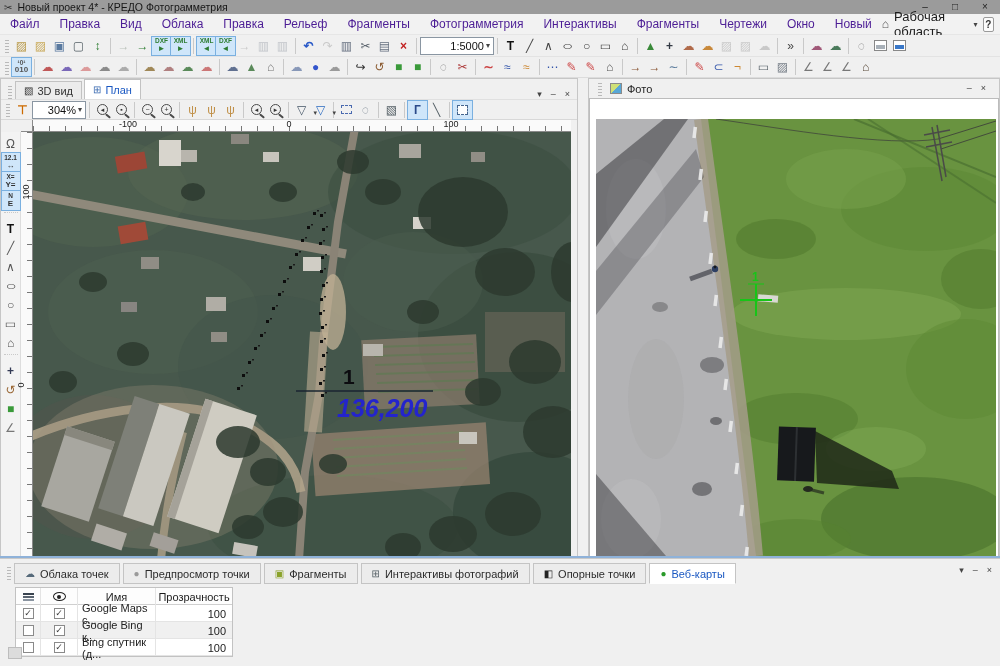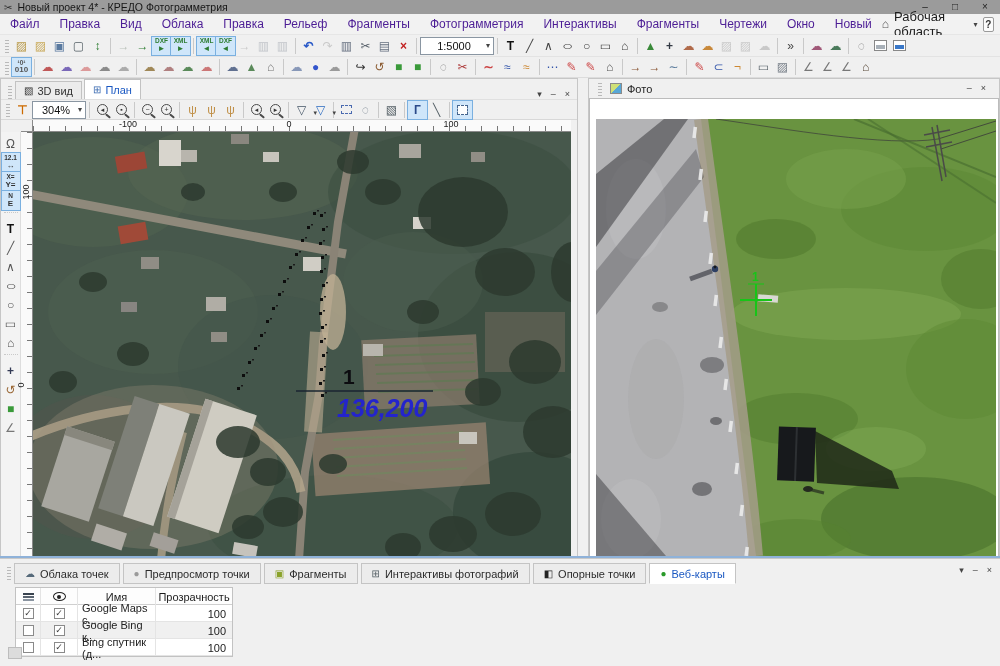--- a/index.html
+++ b/index.html
@@ -29,21 +29,21 @@
   .grip{width:4px;height:15px;margin:0 3px;background:repeating-linear-gradient(0deg,#b9b9b9 0 1px,transparent 1px 3px)}
   .tbi{width:19px;height:18px;display:inline-flex;align-items:center;justify-content:center;font-size:12px;position:relative;flex:none}
   .sep{width:1px;height:16px;background:#c9c9c9;margin:0 3px;flex:none}
   .vgap{height:5px;width:14px;border-top:1px dotted #c9c9c9;margin:2px 0;flex:none}
   .dim{opacity:.45}
   .act{background:#cfe6fa;outline:1px solid #7ab0e0}
   .txt2{display:inline-flex;flex-direction:column;line-height:1;align-items:center;justify-content:center}
   .txt2 i{font-style:normal;font-size:6.5px;font-weight:bold}
   .txt2 b{font-size:8px;line-height:1}
   .selbox{border:1px solid #8a96a2;background:#fff;height:18px;display:inline-flex;align-items:center;padding:0 3px;gap:2px;flex:none}
-  .selval{flex:1;font-size:11px;text-align:center;color:#111}
+  .selval{flex:1;font-size:11px;text-align:right;color:#111}
   .selarr{font-size:8px;color:#444}
   .dd{position:absolute;right:-6px;bottom:2px;font-size:7px;color:#444}
   .mg{width:11px;height:11px;border:1.5px solid #4a4a4a;border-radius:50%;display:flex;align-items:center;justify-content:center;font-size:7px;color:#333;position:relative}
   .mg::after{content:'';position:absolute;right:-4px;bottom:-3px;width:6px;height:2px;background:#4a4a4a;border-radius:1px;transform:rotate(40deg)}
   .dashbox{width:11px;height:9px;border:1px dashed #4a6ab0}
   .dashbox2{width:11px;height:10px;border:1px dashed #44658f;background:#fdfefe}
   .icpanel{width:13px;height:11px;border:1px solid #888;background:#fff;position:relative}
   .icpanel::after{content:'';position:absolute;left:1px;right:1px;bottom:1px;height:4px;background:#a8b0b8}
   .icpanel.blue::after{background:#3a78c8}
 

